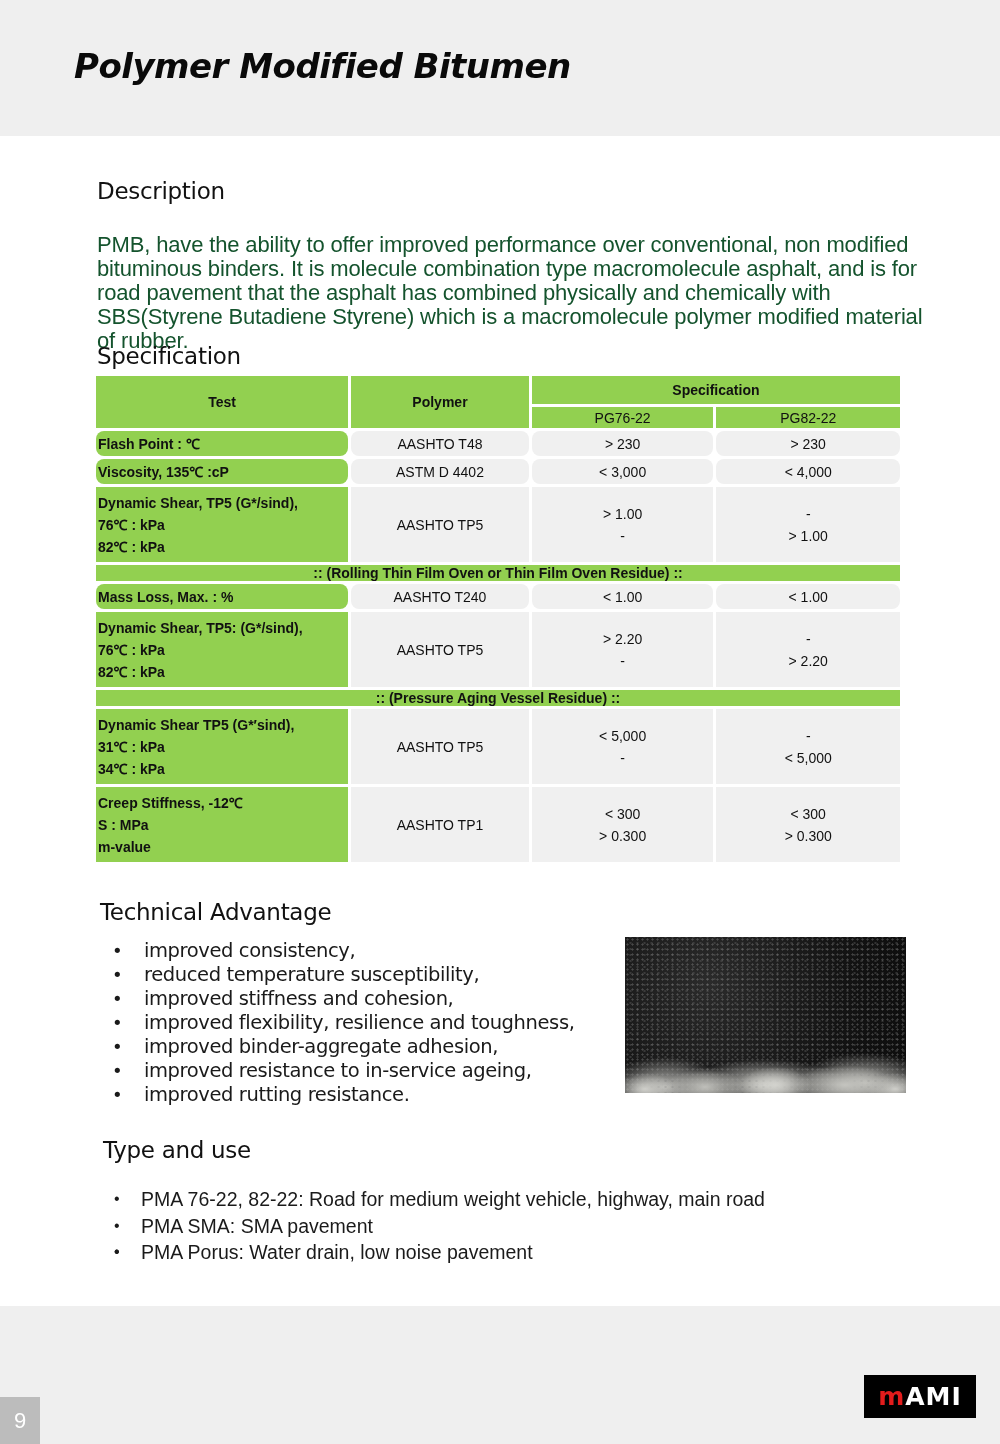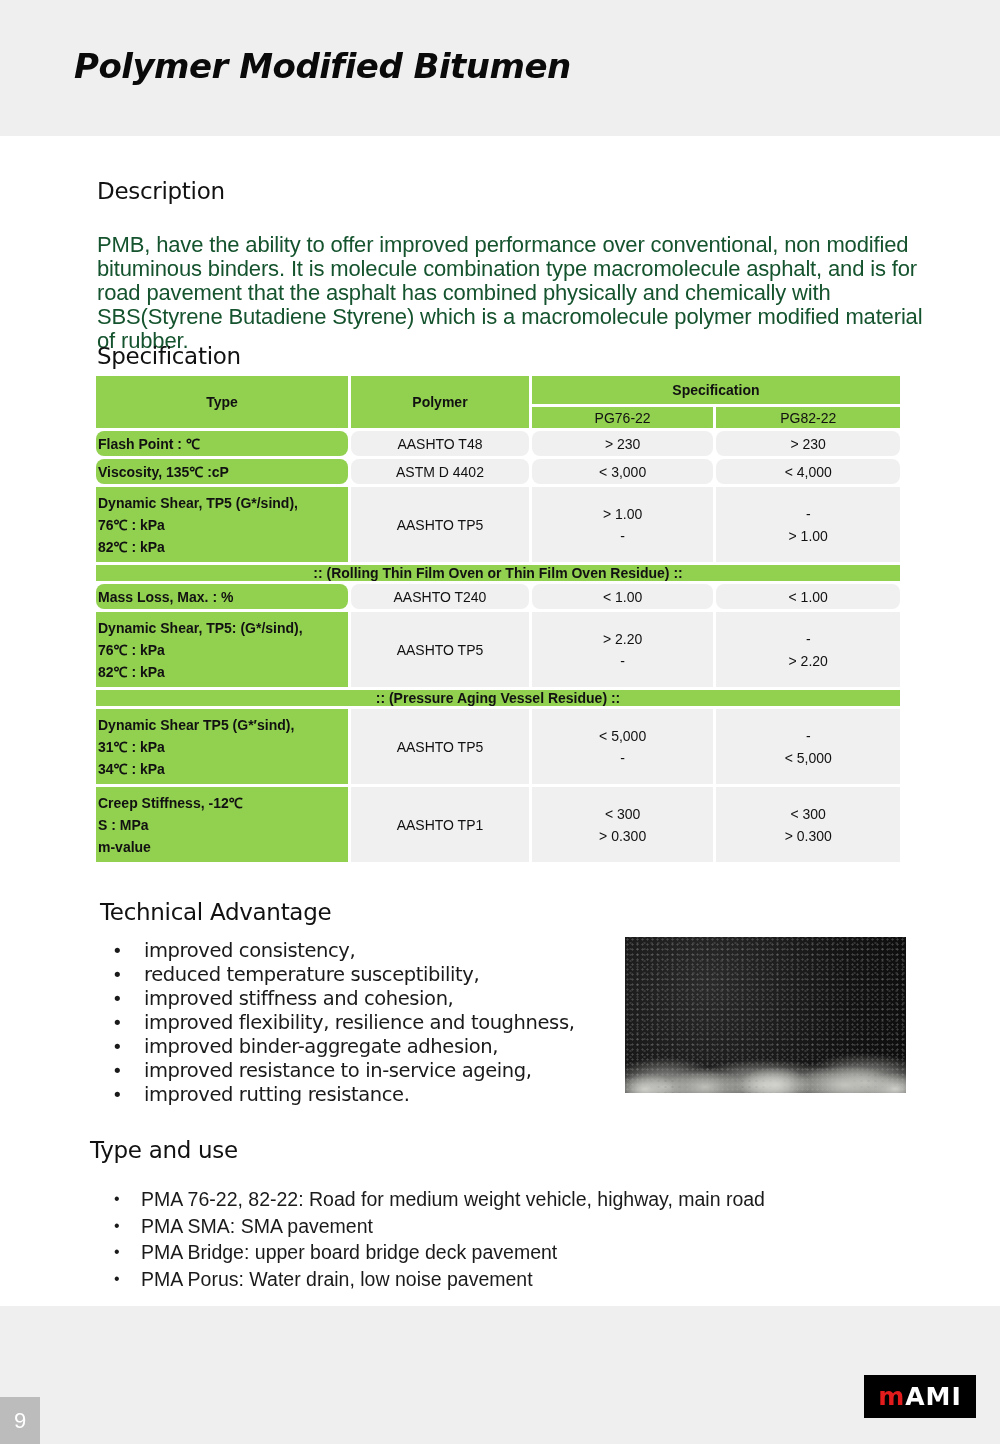--- a/index.html
+++ b/index.html
@@ -17,21 +17,21 @@
       letter-spacing: -0.5px; color: #0a0a0a;
     }
 
     .section-heading {
       position: absolute; font-family: "DejaVu Sans", sans-serif;
       font-weight: normal; font-size: 23px; color: #111; letter-spacing: -0.3px;
     }
     #h-desc { left: 97px; top: 178px; }
     #h-spec { left: 97px; top: 343px; }
     #h-tech { left: 100px; top: 899px; }
-    #h-type { left: 90px; top: 1137px; }
+    #h-type { left: 103px; top: 1137px; }
 
     .description {
       position: absolute; left: 97px; top: 233px; width: 840px;
       font-size: 22px; line-height: 24px; color: #14532d;
       font-family: "Liberation Sans", sans-serif; letter-spacing: -0.15px;
     }
 
     
     .spec-table {
       position: absolute; left: 96px; top: 376px; width: 810px;
@@ -146,21 +146,21 @@
 
 <table class="spec-table">
   <colgroup>
     <col class="c-test">
       <col class="c-method">
       <col class="c-pg76">
       <col class="c-pg82">
   </colgroup>
   <thead>
     <tr>
-      <td class="th-green" rowspan="2" style="height:52px">Type</td>
+      <td class="th-green" rowspan="2" style="height:52px">Test</td>
       <td class="th-green" rowspan="2">Polymer</td>
       <td class="th-green" colspan="2" style="height:25px">Specification</td>
     </tr>
     <tr>
       <td class="sub-head">PG76-22</td>
       <td class="sub-head">PG82-22</td>
     </tr>
   </thead>
   <tbody id="spec-body">
       <tr class="single-row">
@@ -285,21 +285,21 @@
 
 <div class="photo">
   <div class="photo-noise"></div>
   <div class="photo-aggregate"></div>
 </div>
 
 <h2 class="section-heading" id="h-type">Type and use</h2>
 <ul class="type-list">
   <li><span class="bullet">•</span><span>PMA 76-22, 82-22: Road for medium weight vehicle, highway, main road</span></li>
   <li><span class="bullet">•</span><span>PMA SMA: SMA pavement</span></li>
-  <li><span class="bullet">•</span><span>PMA Bridge: upper board bridge deck pavement</span></li>
+  <li><span class="bullet">•</span></li>
   <li><span class="bullet">•</span><span>PMA Porus: Water drain, low noise pavement</span></li>
 </ul>
 
 <div class="footer-band"></div>
 <div class="page-number">9</div>
 <div class="logo">
   <span class="logo-m">m</span>
     <span class="logo-rest">AMI</span>
 </div>
 

